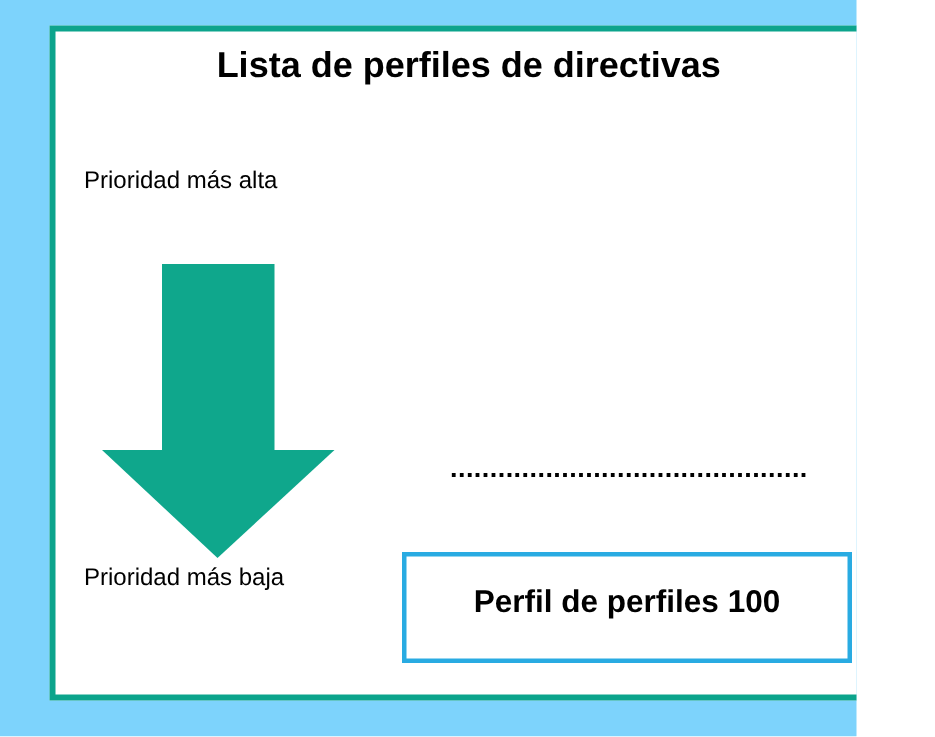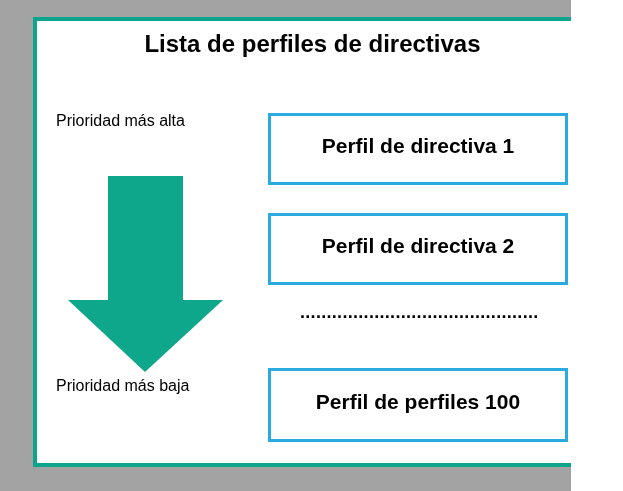--- a/index.html
+++ b/index.html
@@ -5,21 +5,21 @@
   html, body {
     margin: 0;
     padding: 0;
     background: #ffffff;
     font-family: "Liberation Sans", "DejaVu Sans", sans-serif;
   }
   .canvas {
     position: relative;
     width: 571px;
     height: 491px;
-    background: #a3a3a3;
+    background: #7dd3fc;
     overflow: hidden;
     text-decoration: underline;
   }
   .frame {
     position: absolute;
     left: 33px;
     top: 17px;
     width: 559px;
     height: 450px;
     box-sizing: border-box;
@@ -113,26 +113,20 @@
 
   <div class="title">Lista de perfiles de directivas</div>
 
   <div class="priority-label top">Prioridad más alta</div>
 
   <div class="arrow-shaft"></div>
   <div class="arrow-head"></div>
 
   <div class="priority-label bottom">Prioridad más baja</div>
 
-  <div class="pbox p1">
-    <span class="pbox-label">Perfil de directiva 1</span>
-  </div>
 
-  <div class="pbox p2">
-    <span class="pbox-label">Perfil de directiva 2</span>
-  </div>
 
   <div class="dots">.............................................</div>
 
   <div class="pbox p100">
     <span class="pbox-label">Perfil de perfiles 100</span>
   </div>
 </div>
 
 </body></html>

